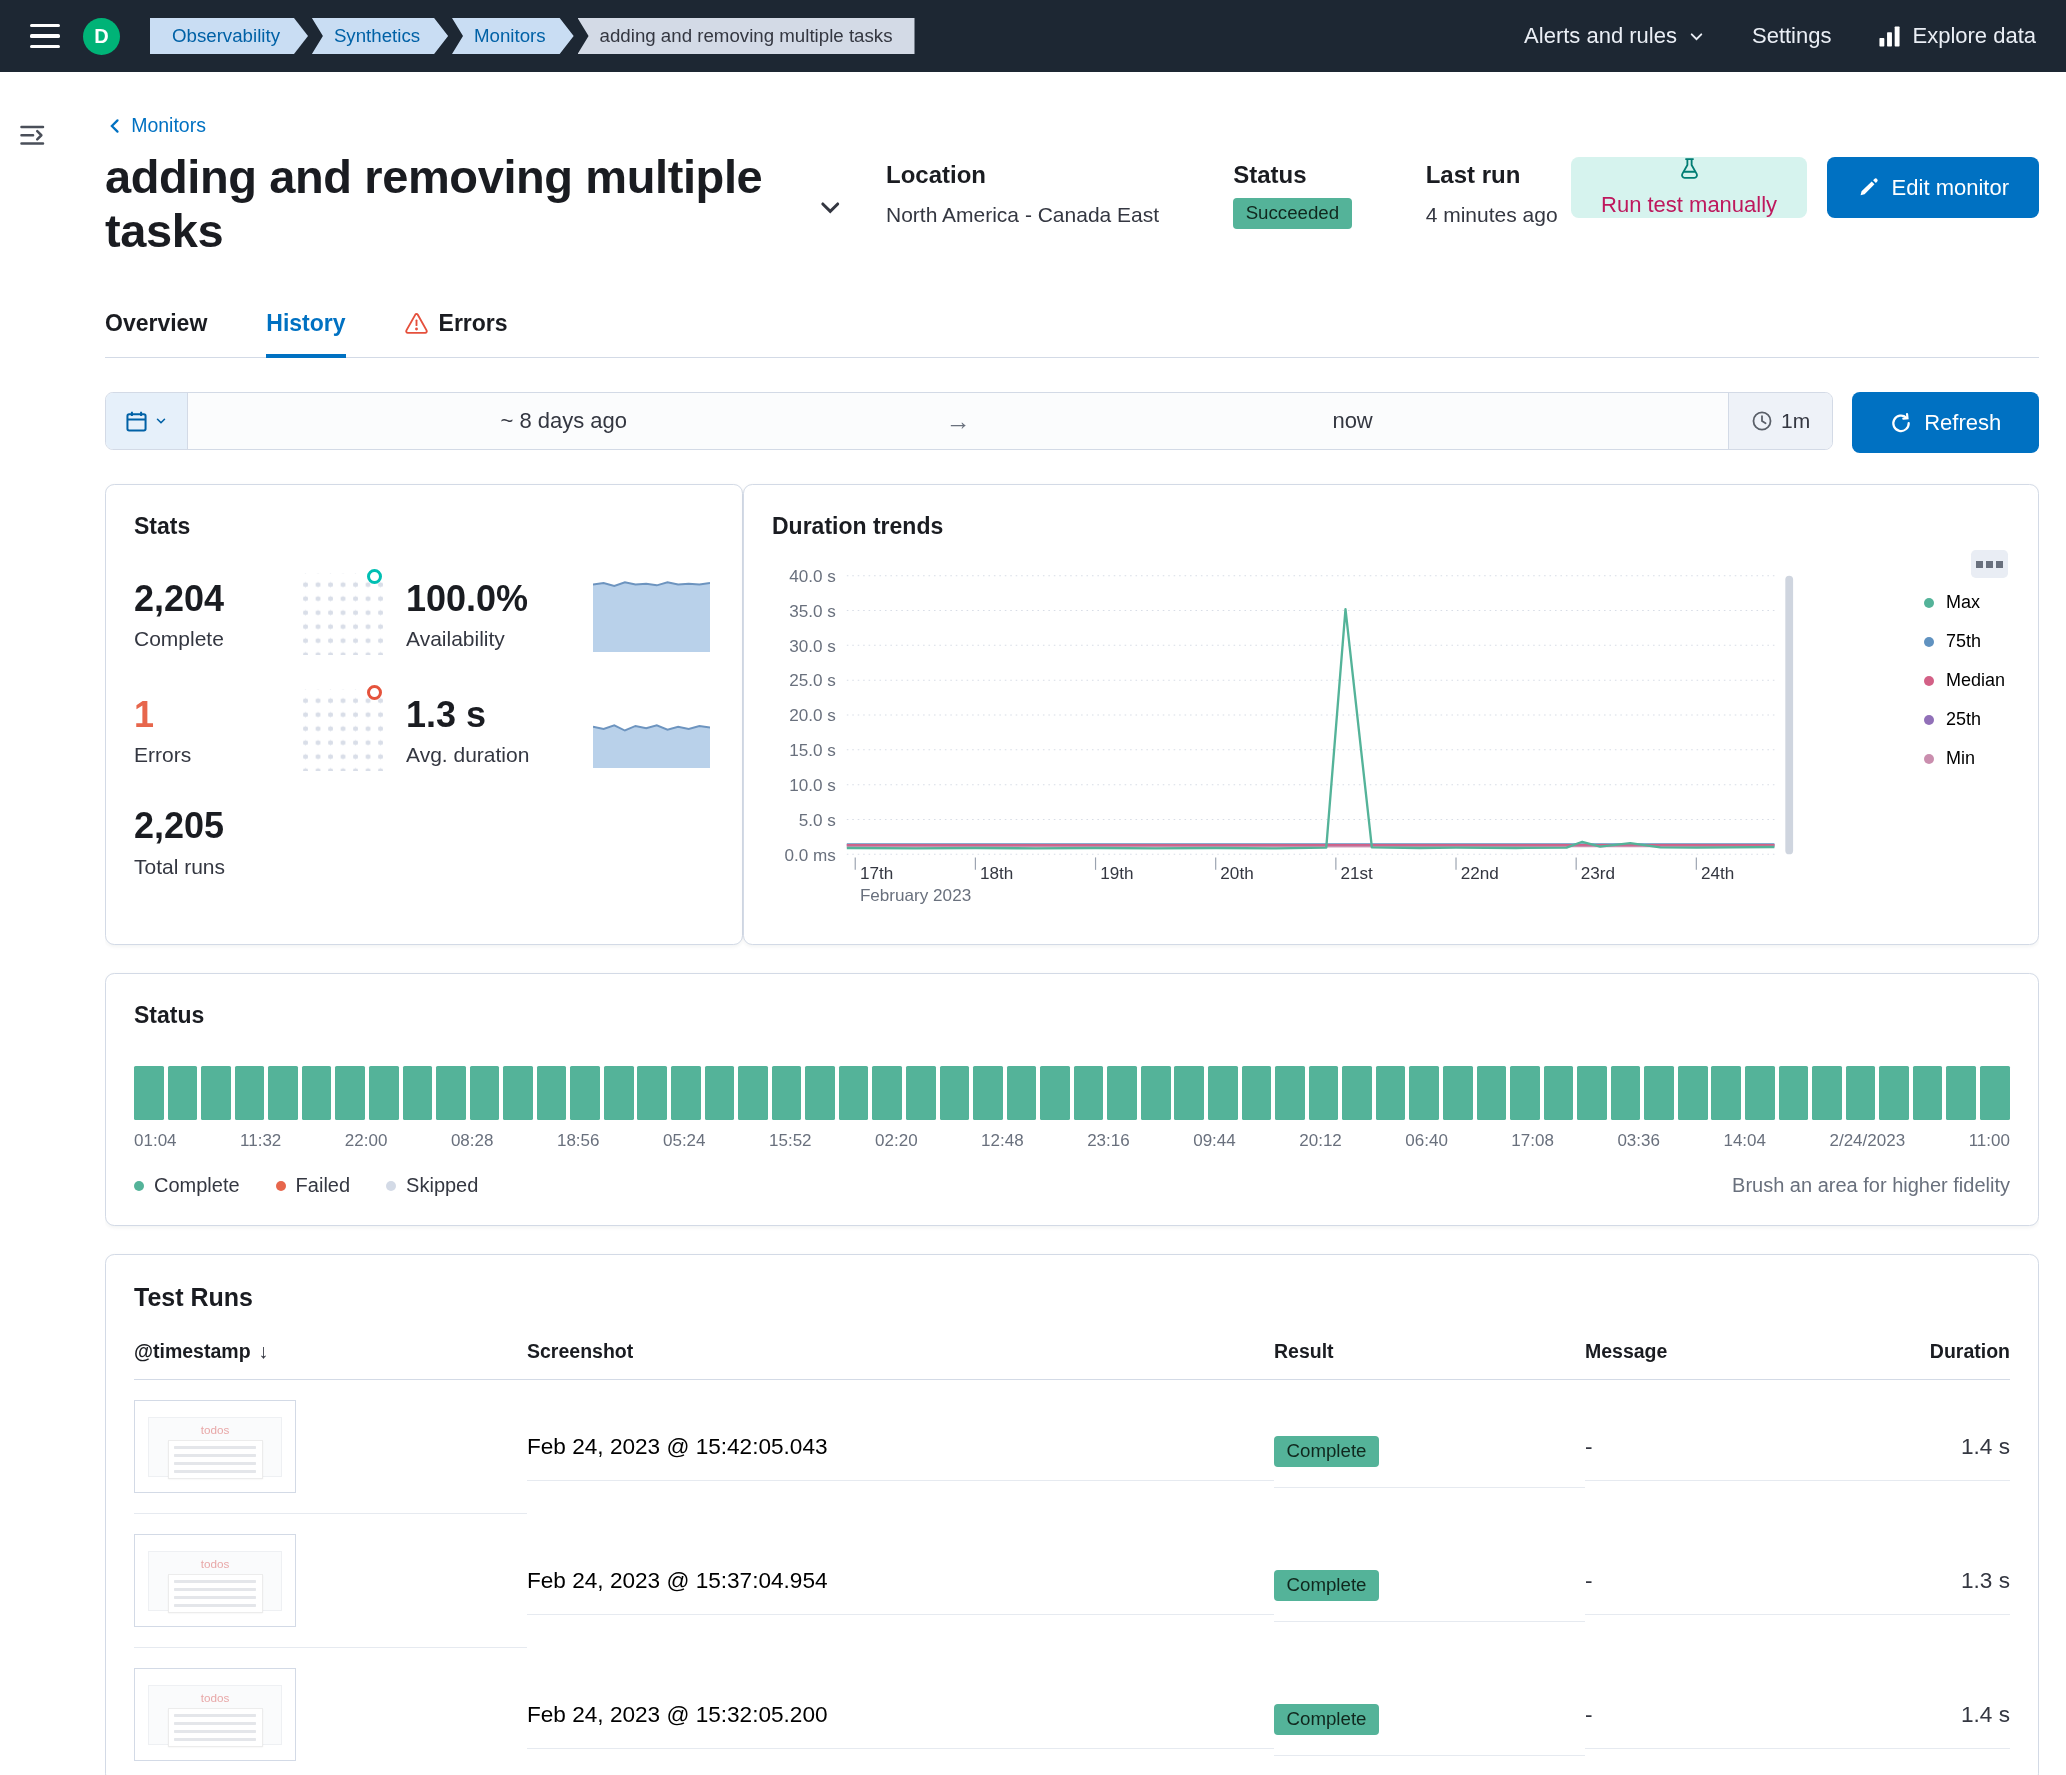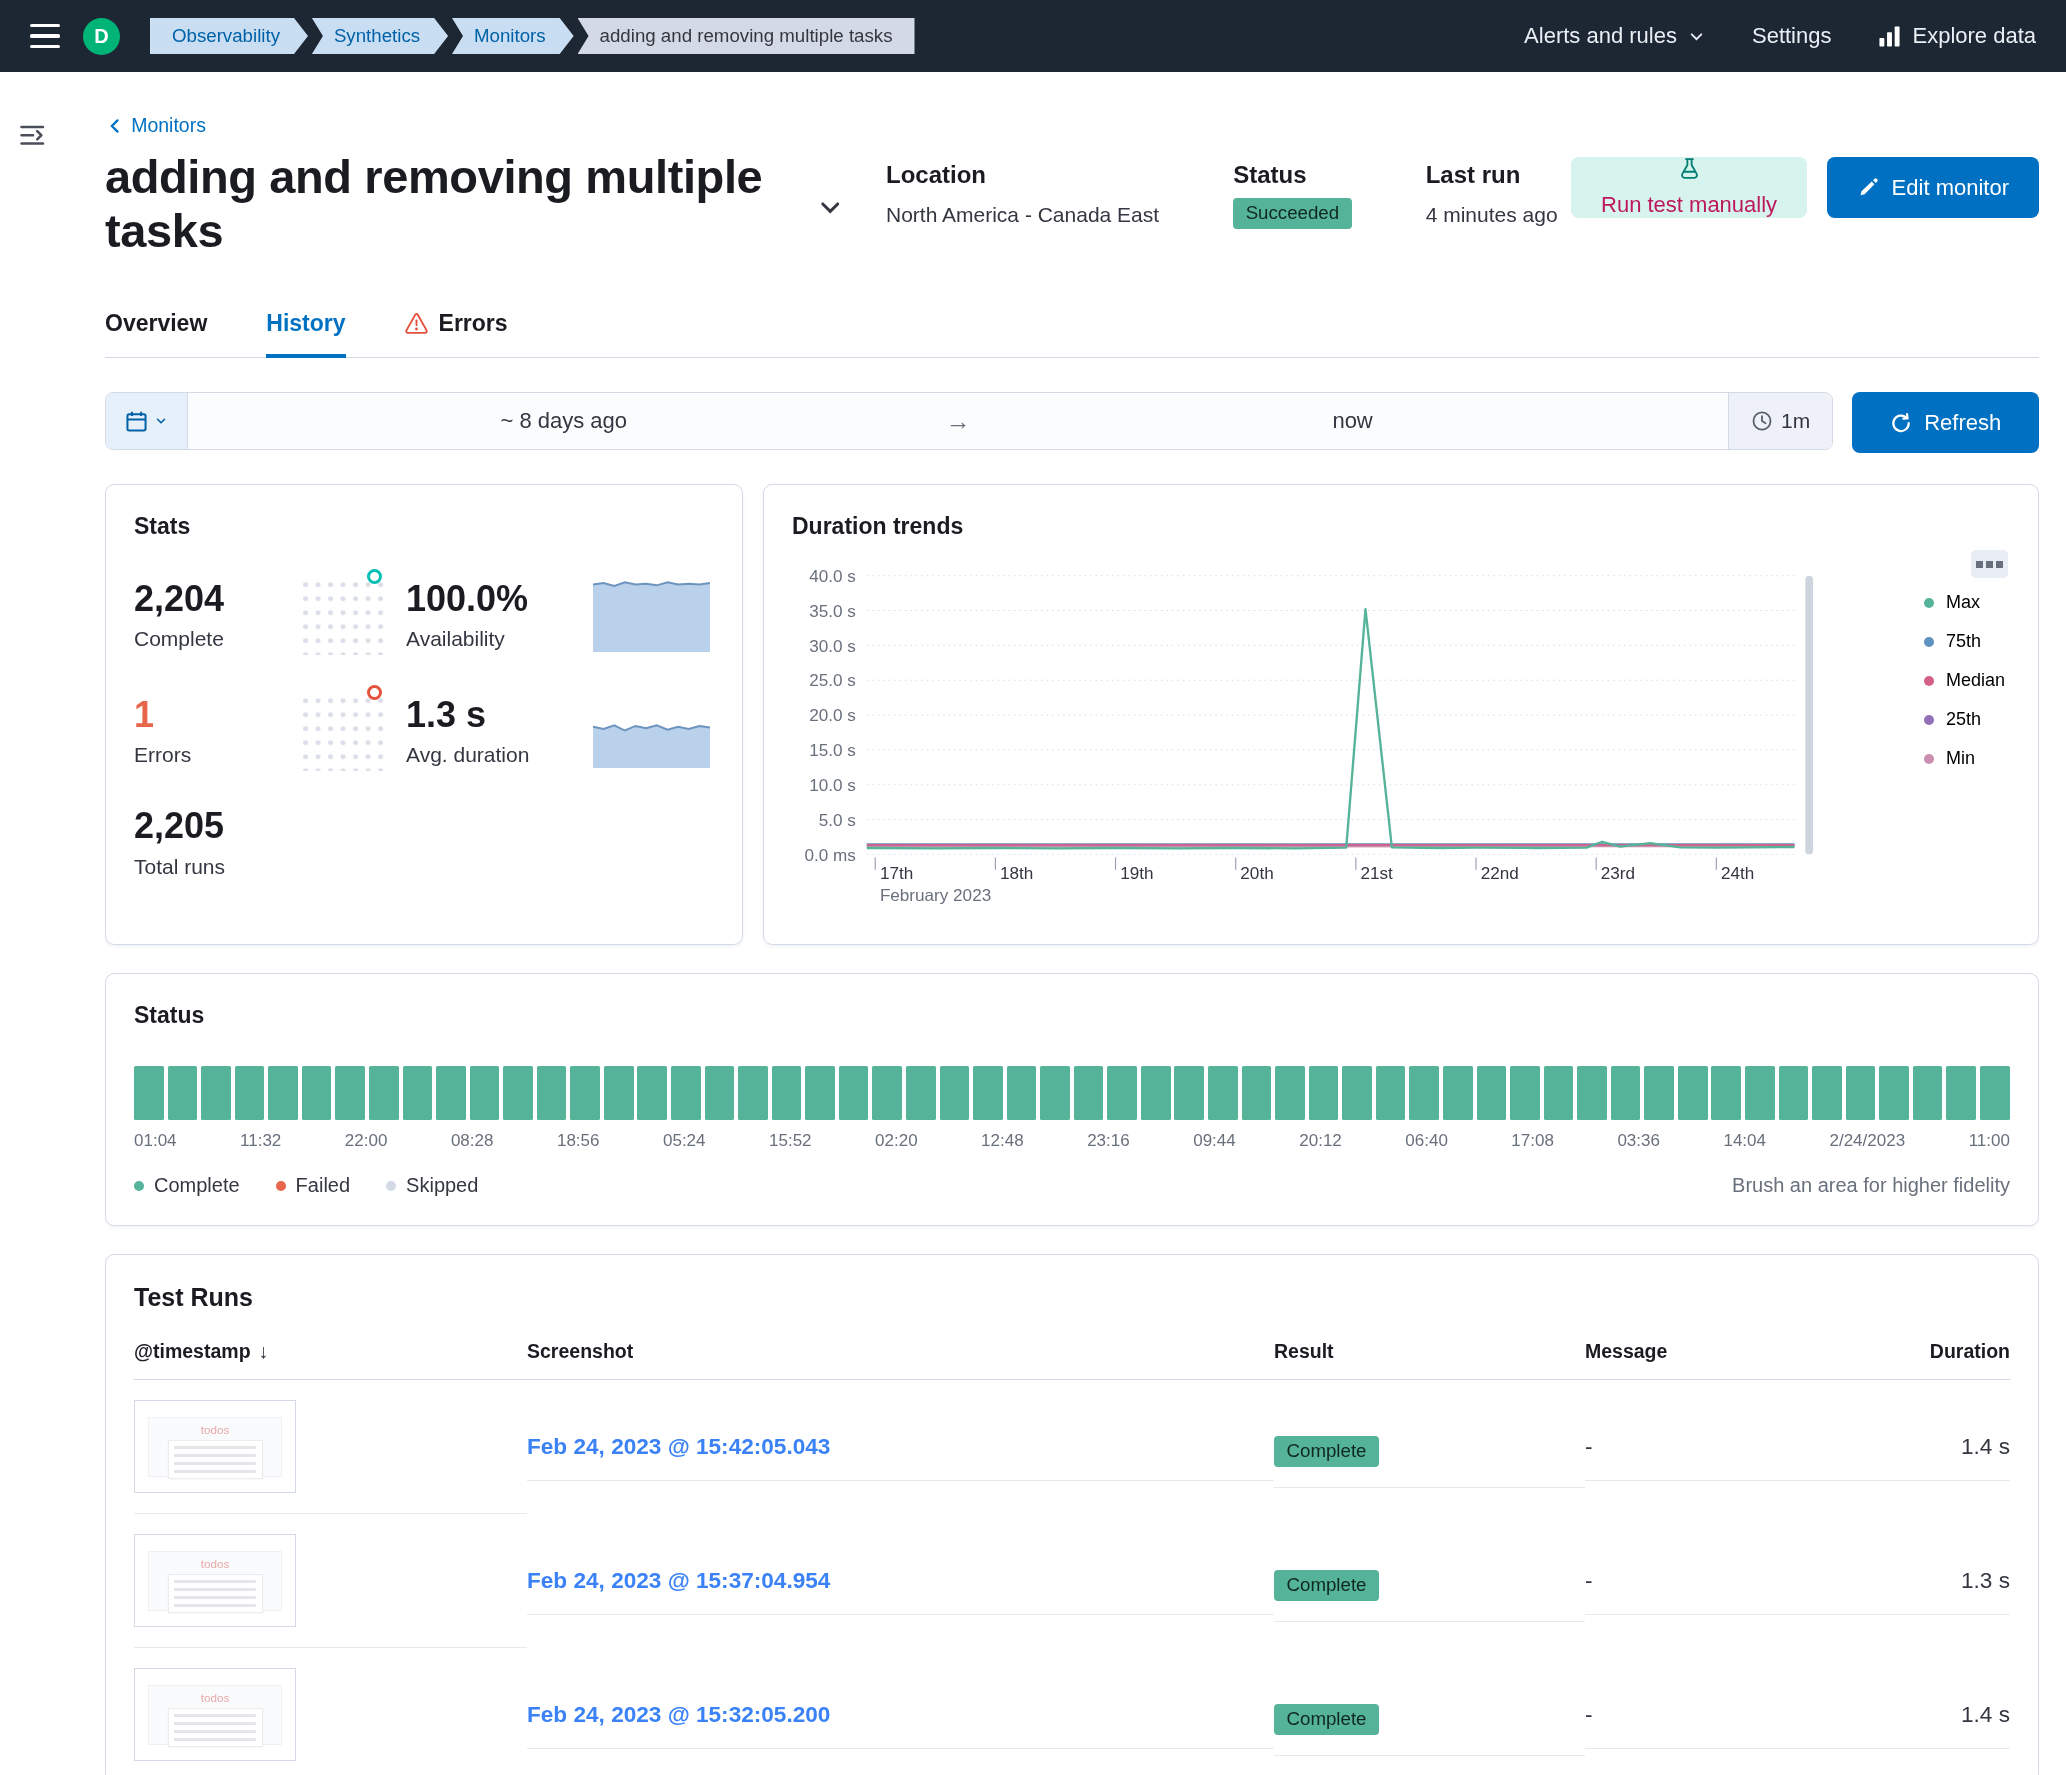--- a/index.html
+++ b/index.html
@@ -63,21 +63,21 @@
   .dp-start,.dp-end { flex:1; display:flex; align-items:center; justify-content:center; font-size:22px; color:#343741; }
   .dp-arrow { display:flex; align-items:center; color:#69707d; font-size:25px; padding:0 6.2px; }
   .dp-interval { width:104px; border-left:0.8px solid #d3dae6; background:#eef2f8; display:flex; align-items:center;
     justify-content:center; gap:7.8px; font-size:21px; color:#343741; }
   .btn-refresh { width:187px; justify-content:center; }
 
   
   .card { background:#fff; border:0.8px solid #d3dae6; border-radius:9.3px; box-shadow:0 1.6px 3.9px rgba(21,30,40,.05); }
   .card-title { font-size:23px; font-weight:700; color:#1a1c21; }
   .card-title.lg { font-size:25px; }
-  .panels { display:flex; gap:20px; margin-top:31px; }
+  .panels { display:flex; margin-top:31px; }
 
   
   .stats-card { width:638px; height:461px; padding:28px; }
   .stats-grid { display:grid; grid-template-columns:163px 109px 187px 1fr; row-gap:34px; align-items:center; margin-top:33px; }
   .stat-num { font-size:36px; font-weight:700; color:#1a1c21; }
   .stat-num.danger { color:#e7664c; }
   .stat-label { margin-top:7.8px; font-size:21px; color:#343741; }
   .dotplot { width:87px; height:82px; position:relative;
     background-image:radial-gradient(circle,#d9dee8 2.3px,transparent 2.7px);
     background-size:12.5px 14px; background-position:2.3px 4.7px; }
@@ -112,21 +112,21 @@
 
   
   .runs-card { margin-top:28px; padding:28px 28px 0; }
   .runs-grid { display:grid; grid-template-columns:393px 747px 311px 327px 1fr; margin-top:28px; align-items:center; }
   .rh { font-size:19.5px; font-weight:700; color:#1a1c21; padding-bottom:15.6px; border-bottom:0.8px solid #d3dae6;
     display:flex; align-items:center; gap:7.8px; }
   .rh.right { justify-content:flex-end; }
   .sort-ic { font-size:20px; color:#343741; }
   .rcell { padding:20px 0; border-bottom:0.8px solid #e6eaf0; font-size:22.6px; color:#343741; display:flex; align-items:center; }
   .rcell.right { justify-content:flex-end; }
-  .ts-link { color:#3b82f6; text-decoration:none;font-weight:bold; }
+  .ts-link { color:#000000; text-decoration:none; }
   .thumb { width:162px; height:93px; border:0.8px solid #d3dae6; background:#fff; display:flex; align-items:center; justify-content:center; }
   .thumb-page { width:134px; height:60px; background:#fafbfc; border:0.8px solid #eef0f3; display:flex; flex-direction:column; align-items:center; padding-top:5.4px; }
   .thumb-title { font-size:11.7px; color:#e8a8a8; }
   .thumb-card { width:95px; margin-top:3.9px; background:#fff; border:0.8px solid #ececec; box-shadow:0 0.8px 1.6px rgba(0,0,0,.06);
     padding:5.4px; display:flex; flex-direction:column; gap:4.7px; }
   .thumb-card i { height:3.1px; background:#e4e6ea; border-radius:0.8px; display:block; }
 </style>
 </head>
 <body>
 

